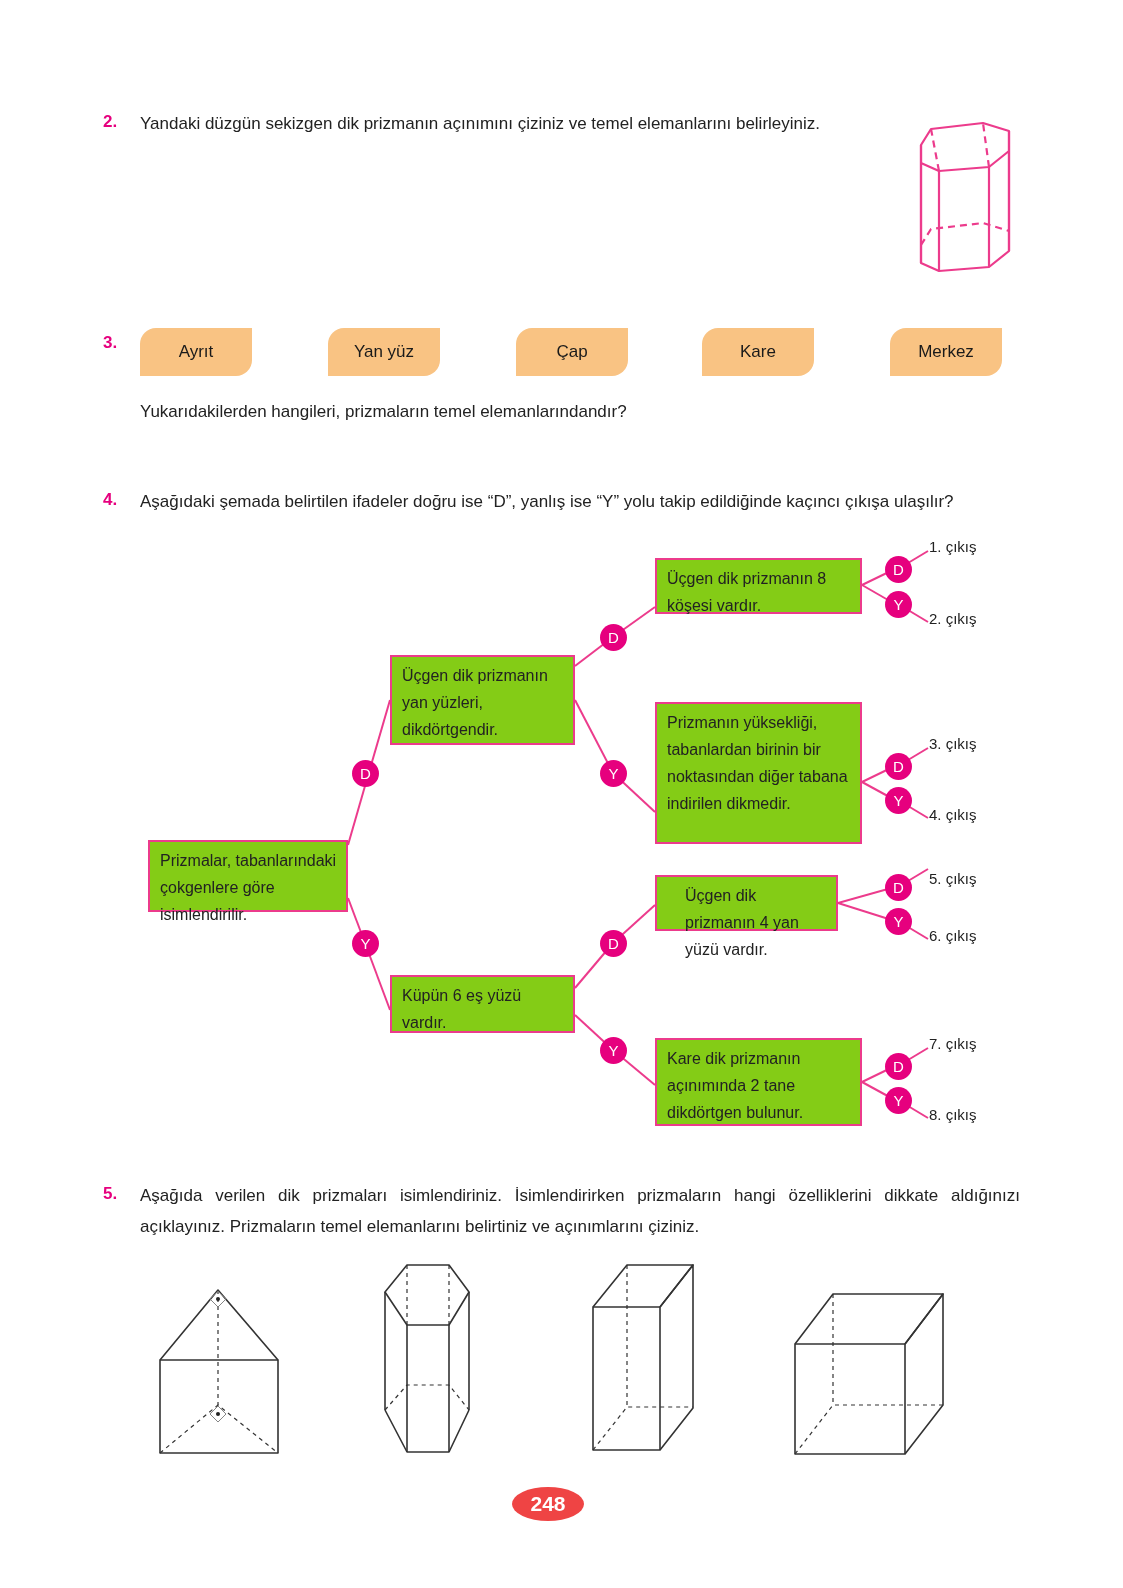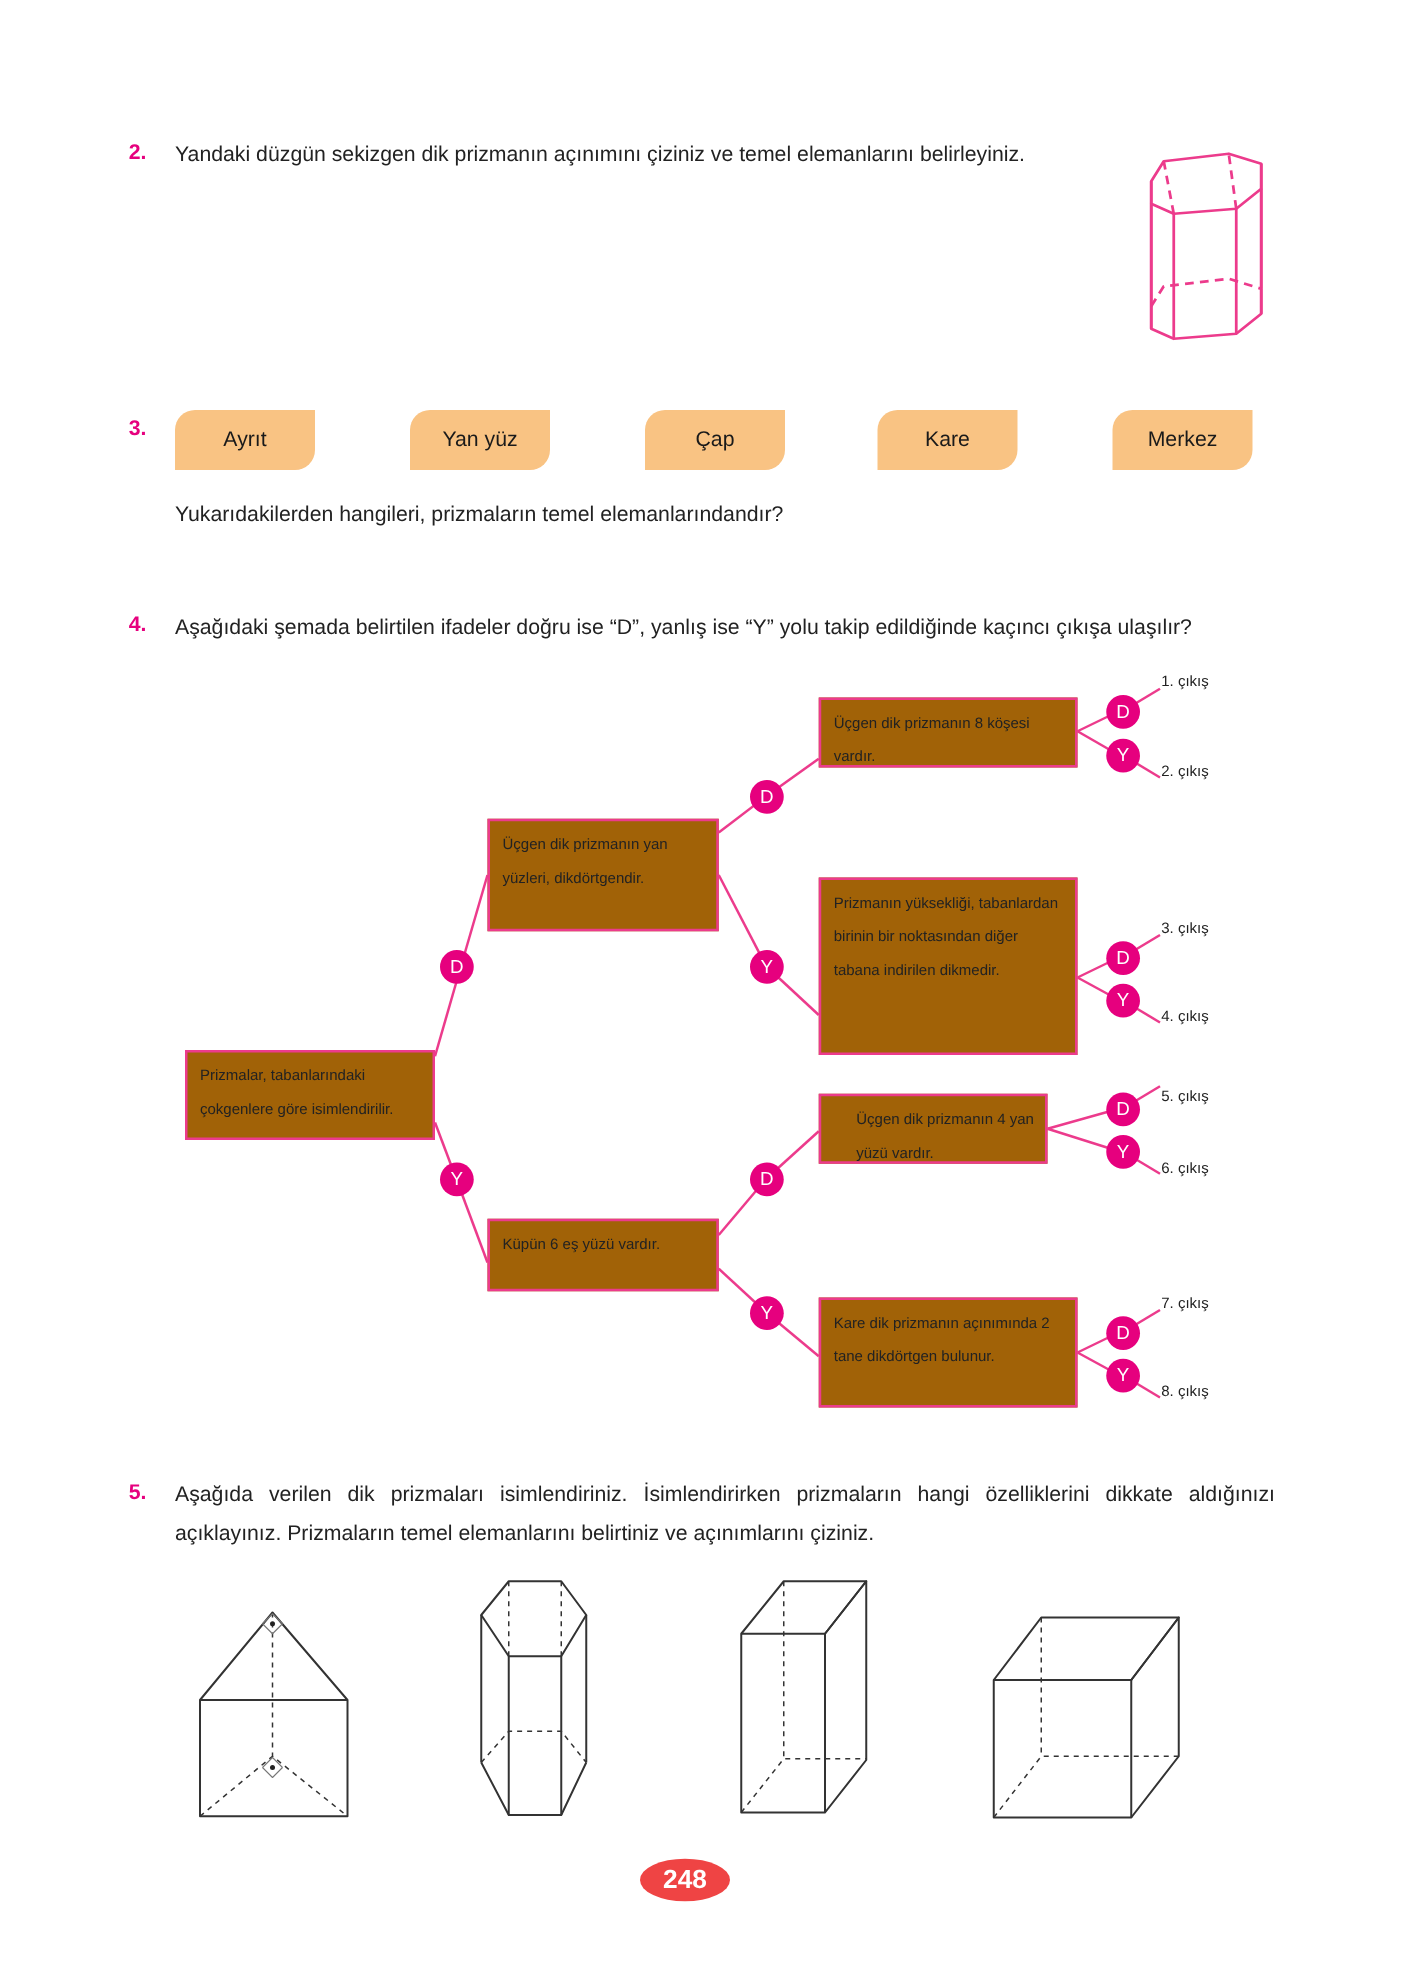--- a/index.html
+++ b/index.html
@@ -45,43 +45,43 @@
     align-items: center;
     justify-content: center;
     font-size: 17px;
     color: #1a1a1a;
   }
 
   
   .fcbox {
     position: absolute;
     border: 2px solid #EC3B8C;
-    background: #a16207;
+    background: #84cc16;
     box-sizing: border-box;
-    font-size: 12px;
+    font-size: 16px;
     line-height: 27px;
     color: #222222;
     padding: 5px 8px 5px 10px;
   }
   .dybubble {
     position: absolute;
     width: 27px;
     height: 27px;
     border-radius: 50%;
     background: #E6007E;
     color: #ffffff;
     font-size: 15px;
     display: flex;
     align-items: center;
     justify-content: center;
     z-index: 5;
   }
   .exitlabel {
     position: absolute;
-    font-size: 12px;
+    font-size: 15px;
     color: #222222;
     white-space: nowrap;
   }
   #fcsvg {
     position: absolute;
     left: 0;
     top: 0;
     z-index: 1;
   }
 

